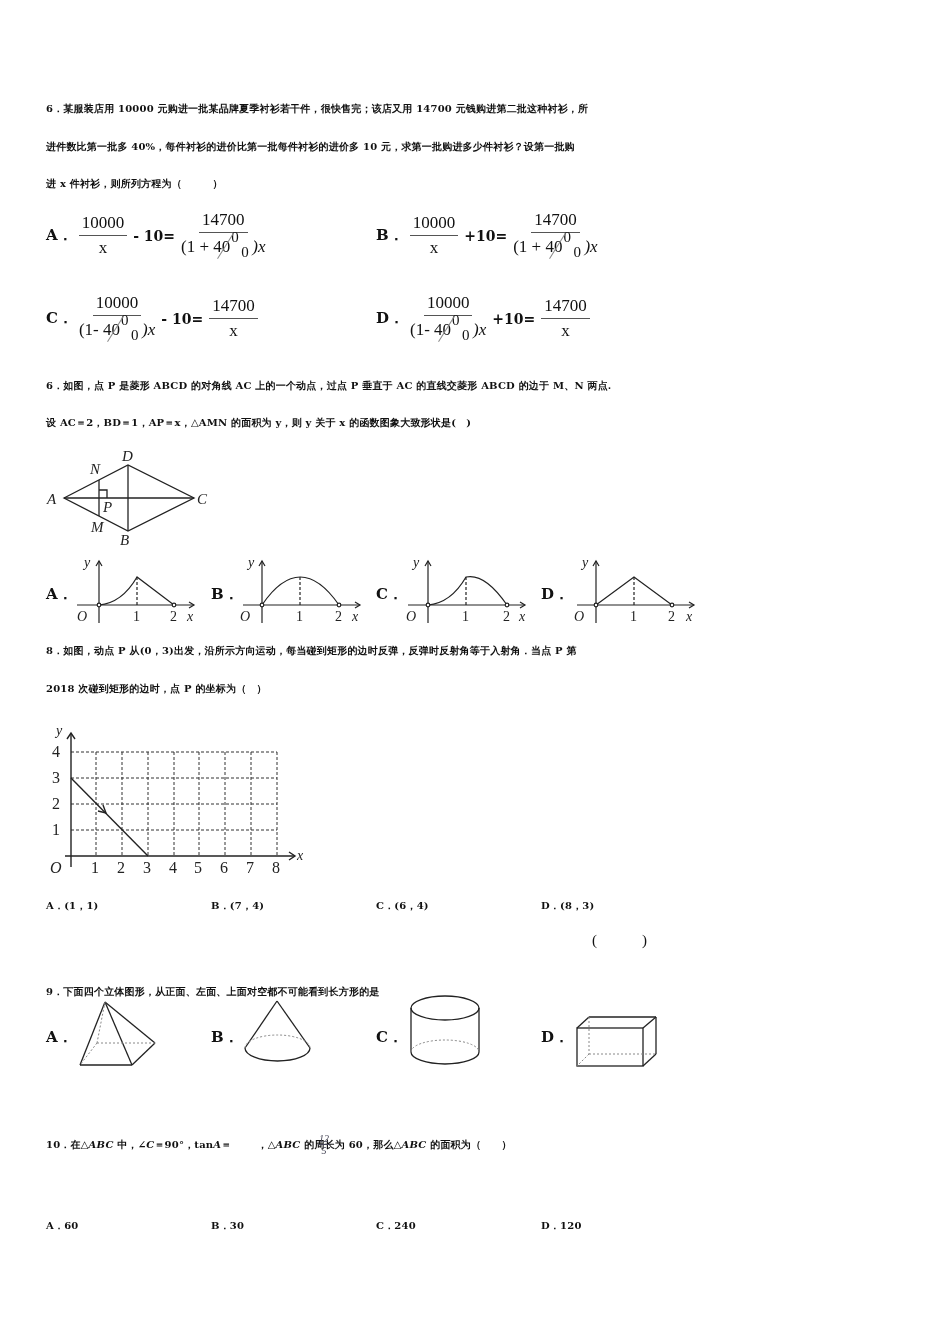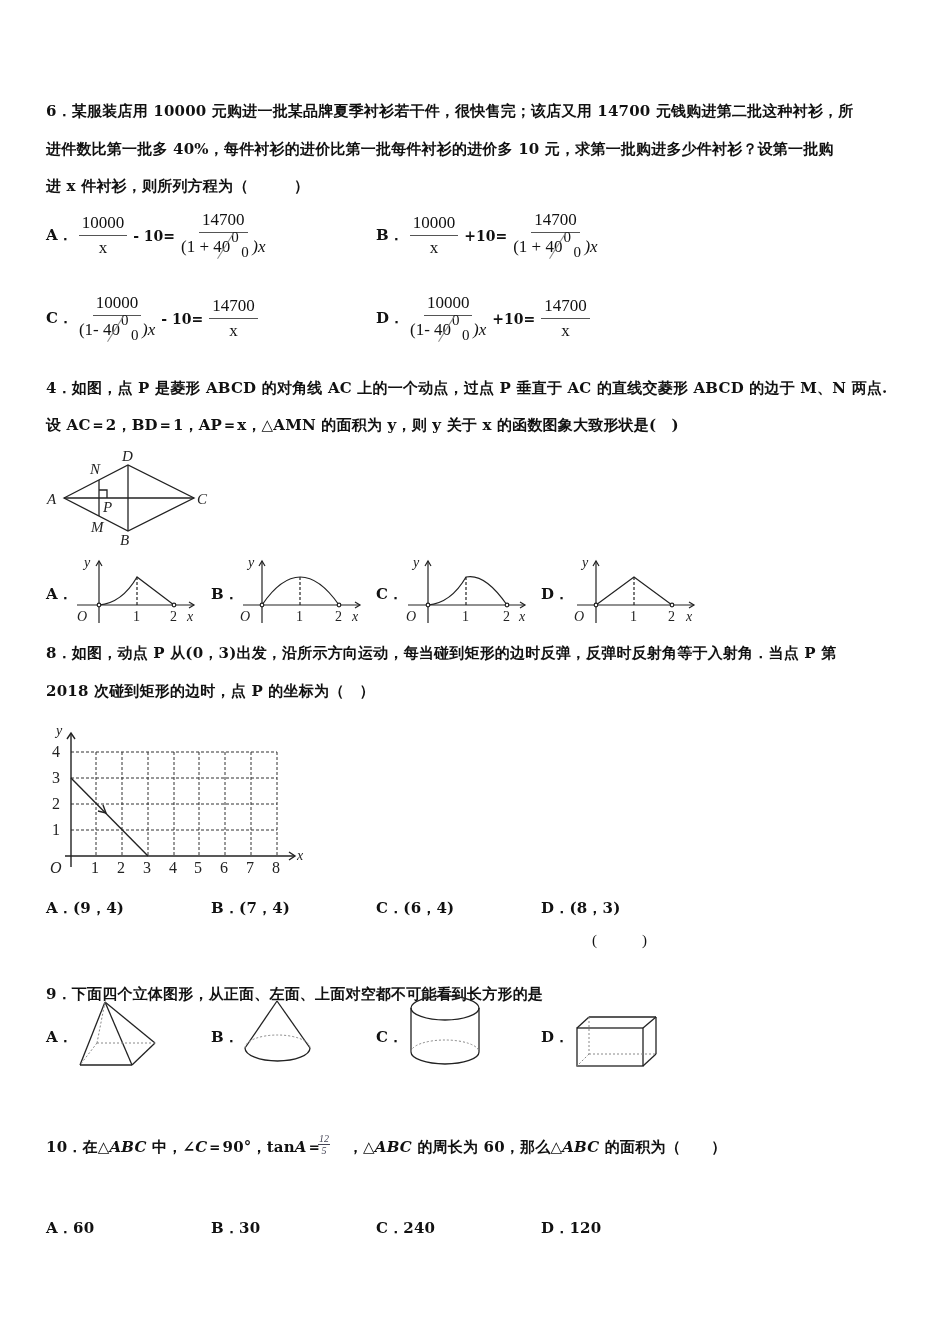--- a/index.html
+++ b/index.html
@@ -1,19 +1,19 @@
 <!DOCTYPE html>
 <html><head>
 <meta charset="utf-8">
 <style>
   html, body { margin:0; padding:0; background:#ffffff; }
   body { width:950px; height:1344px; position:relative; overflow:hidden;
          font-family:"DejaVu Serif", "Liberation Serif", serif; color:#111; }
   .abs { position:absolute; }
-  .q { font-size:15px; font-weight:bold; letter-spacing:0.2px; white-space:nowrap; }
+  .q { font-size:10px; font-weight:bold; letter-spacing:0.2px; white-space:nowrap; }
   .opt-label { font-size:15px; font-weight:bold; }
   .frac { display:inline-flex; flex-direction:column; align-items:center; vertical-align:middle;
           font-family:"Liberation Serif", serif; font-size:17px; font-weight:normal; }
   .frac .num { padding:0 3px 2px 3px; border-bottom:1px solid #555; }
   .frac .den { padding-top:2px; font-style:normal; }
   .it { font-style:italic; }
   .pct { position:relative; display:inline-block; width:22px; height:26px; vertical-align:middle; }
   .pct .t { position:absolute; left:1px; top:-6px; font-size:15px; }
   .pct .b { position:absolute; left:11px; top:9px; font-size:15px; }
   .pct .s { position:absolute; left:3px; top:-2px; width:1px; height:30px; background:#888; transform:rotate(32deg); transform-origin:top left; }
@@ -73,21 +73,21 @@
     <span class="num">10000</span>
     <span class="den"><span>(1- 40</span><span class="pct"><span class="t">0</span><span class="s"></span><span class="b">0</span></span><span class="it">)x</span></span>
   </span>
   <span class="op">+10=</span>
   <span class="frac">
     <span class="num">14700</span>
     <span class="den it">x</span>
   </span>
 </div>
 
-<div class="abs q" style="left:46px; top:379px;">4．如图，点 P 是菱形 ABCD 的对角线 AC 上的一个动点，过点 P 垂直于 AC 的直线交菱形 ABCD 的边于 M、N 两点.</div>
+<div class="abs q" style="left:46px; top:379px;">6．如图，点 P 是菱形 ABCD 的对角线 AC 上的一个动点，过点 P 垂直于 AC 的直线交菱形 ABCD 的边于 M、N 两点.</div>
 <div class="abs q" style="left:46px; top:416px;">设 AC＝2，BD＝1，AP＝x，△AMN 的面积为 y，则 y 关于 x 的函数图象大致形状是(　)</div>
 
 <svg class="abs" style="left:40px; top:445px;" width="200" height="105">
   <g stroke="#222" stroke-width="1.3" fill="none">
     <polygon points="24,53 88,20 154,53 88,86"></polygon>
     <line x1="24" y1="53" x2="154" y2="53"></line>
     <line x1="88" y1="20" x2="88" y2="86"></line>
     <line x1="59" y1="35" x2="59" y2="71"></line>
     <polyline points="59,45 67,45 67,53"></polyline>
   </g>
@@ -224,21 +224,21 @@
     <text x="103" y="158">3</text>
     <text x="129" y="158">4</text>
     <text x="154" y="158">5</text>
     <text x="180" y="158">6</text>
     <text x="206" y="158">7</text>
     <text x="232" y="158">8</text>
     <text x="257" y="145" font-style="italic" font-size="14">x</text>
   </g>
 </svg>
 
-<div class="abs q" style="left:46px; top:899px;">A．(9，4)</div>
+<div class="abs q" style="left:46px; top:899px;">A．(1，1)</div>
 <div class="abs q" style="left:211px; top:899px;">B．(7，4)</div>
 <div class="abs q" style="left:376px; top:899px;">C．(6，4)</div>
 <div class="abs q" style="left:541px; top:899px;">D．(8，3)</div>
 
 <div class="abs q" style="left:46px; top:945px;margin-top:40px;">9．下面四个立体图形，从正面、左面、上面对空都不可能看到长方形的是</div>
 <div class="abs" style="left:592px; top:931px; font-size:15px; font-family:'Liberation Serif',serif;">(　　　)</div>
 
 <div class="abs opt-label" style="left:46px; top:1028px;">A．</div>
 <svg class="abs" style="left:75px; top:998px;" width="85" height="72">
   <g stroke="#222" stroke-width="1.3" fill="none">

